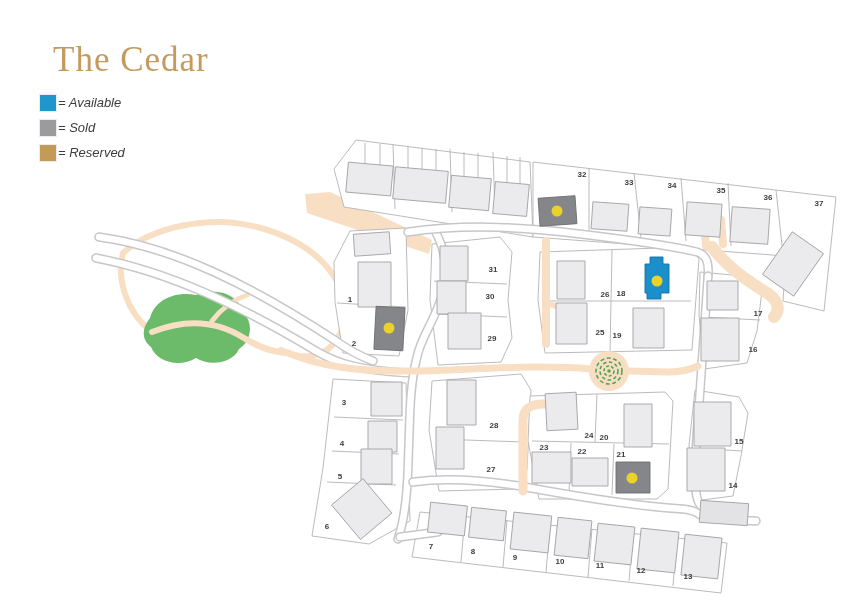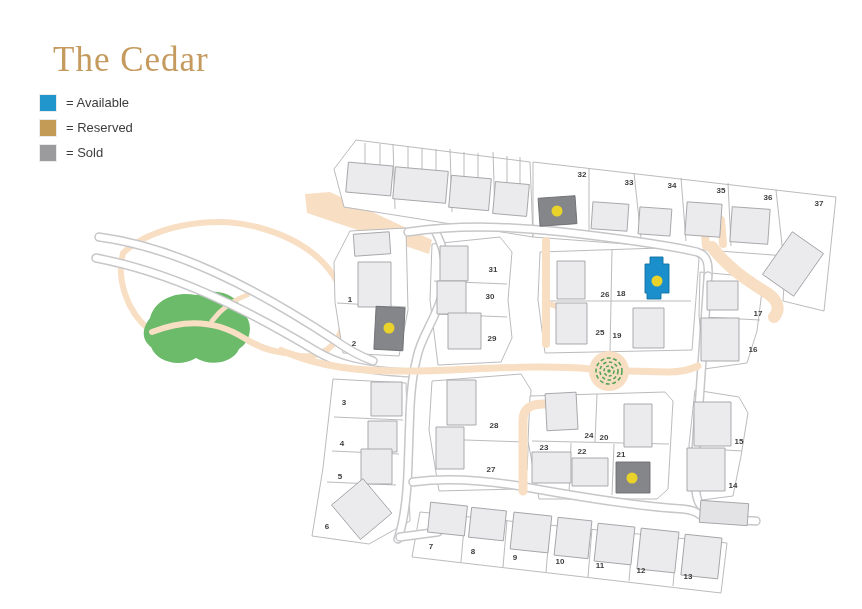--- a/index.html
+++ b/index.html
@@ -4,21 +4,21 @@
 <style>
   html,body{margin:0;padding:0;background:#ffffff;}
   .page{position:relative;width:862px;height:609px;overflow:hidden;background:#fff;
         font-family:"Liberation Sans",sans-serif;}
   .page-title{position:absolute;left:37px;top:24px;margin:16px;
         font-family:"Liberation Serif","DejaVu Serif",serif;
         font-size:35px;font-weight:400;letter-spacing:1px;color:var(--title,#c49a5e);}
   .legend{position:absolute;left:40px;top:90px;}
   .legend-row{display:flex;align-items:center;height:25px;}
   .swatch{width:16px;height:16px;box-shadow:0 0 0 1px rgba(0,0,0,0.08);display:inline-block;}
-  .legend-label{margin-left:10px;font-size:13px;color:#3d3d3f;}
+  .legend-label{margin-left:2px;font-size:13px;color:#3d3d3f;font-style:italic;}
   svg.map{position:absolute;left:0;top:0;}
   .parcel{fill:#ffffff;stroke:#b3b3b6;stroke-width:0.9;stroke-linejoin:round;}
   .pline{fill:none;stroke:#b3b3b6;stroke-width:0.9;}
   .house{fill:#ebebed;stroke:#a2a2a6;stroke-width:0.9;stroke-linejoin:round;}
   .garage{fill:#e3e3e5;stroke:#a2a2a6;stroke-width:0.9;}
   .road-casing{fill:none;stroke:#c7c7ca;stroke-width:9.5;stroke-linecap:round;stroke-linejoin:round;}
   .road-fill{fill:none;stroke:#ffffff;stroke-width:6.5;stroke-linecap:round;stroke-linejoin:round;}
   .footpath{fill:none;stroke:var(--path,#f8dfc4);stroke-linecap:round;stroke-linejoin:round;}
   .footpath-fill{fill:var(--path,#f8dfc4);stroke:none;}
   .green{fill:var(--green,#6cbb6b);}
@@ -35,26 +35,26 @@
 <div class="page">
 
   <h1 class="page-title">The Cedar</h1>
 
   <div class="legend">
     <div class="legend-row">
       <span class="swatch" style="background: rgb(33, 150, 205);"></span>
       <span class="legend-label">= Available</span>
     </div>
     <div class="legend-row">
+      <span class="swatch" style="background: rgb(155, 155, 158);"></span>
+      <span class="legend-label">= Sold</span>
+    </div>
+    <div class="legend-row">
       <span class="swatch" style="background: rgb(196, 154, 87);"></span>
       <span class="legend-label">= Reserved</span>
-    </div>
-    <div class="legend-row">
-      <span class="swatch" style="background: rgb(155, 155, 158);"></span>
-      <span class="legend-label">= Sold</span>
     </div>
   </div>
 
   <svg class="map" width="862" height="609" viewBox="0 0 862 609">
 
     <g>
       <path class="footpath-fill" d="M305,194 L330,192 432,240 429,254 307,213 Z"></path>
       <path class="footpath" stroke-width="6" d="M151,331 C127,313 116,279 123,253 C150,228 208,214 257,227 C303,239 334,264 343,297 C348,321 341,344 321,353 C307,359 292,356 281,350"></path>
       <path class="footpath" stroke-width="6" d="M150,330 C180,319 213,318 243,337 C258,347 272,352 288,353"></path>
     </g>

